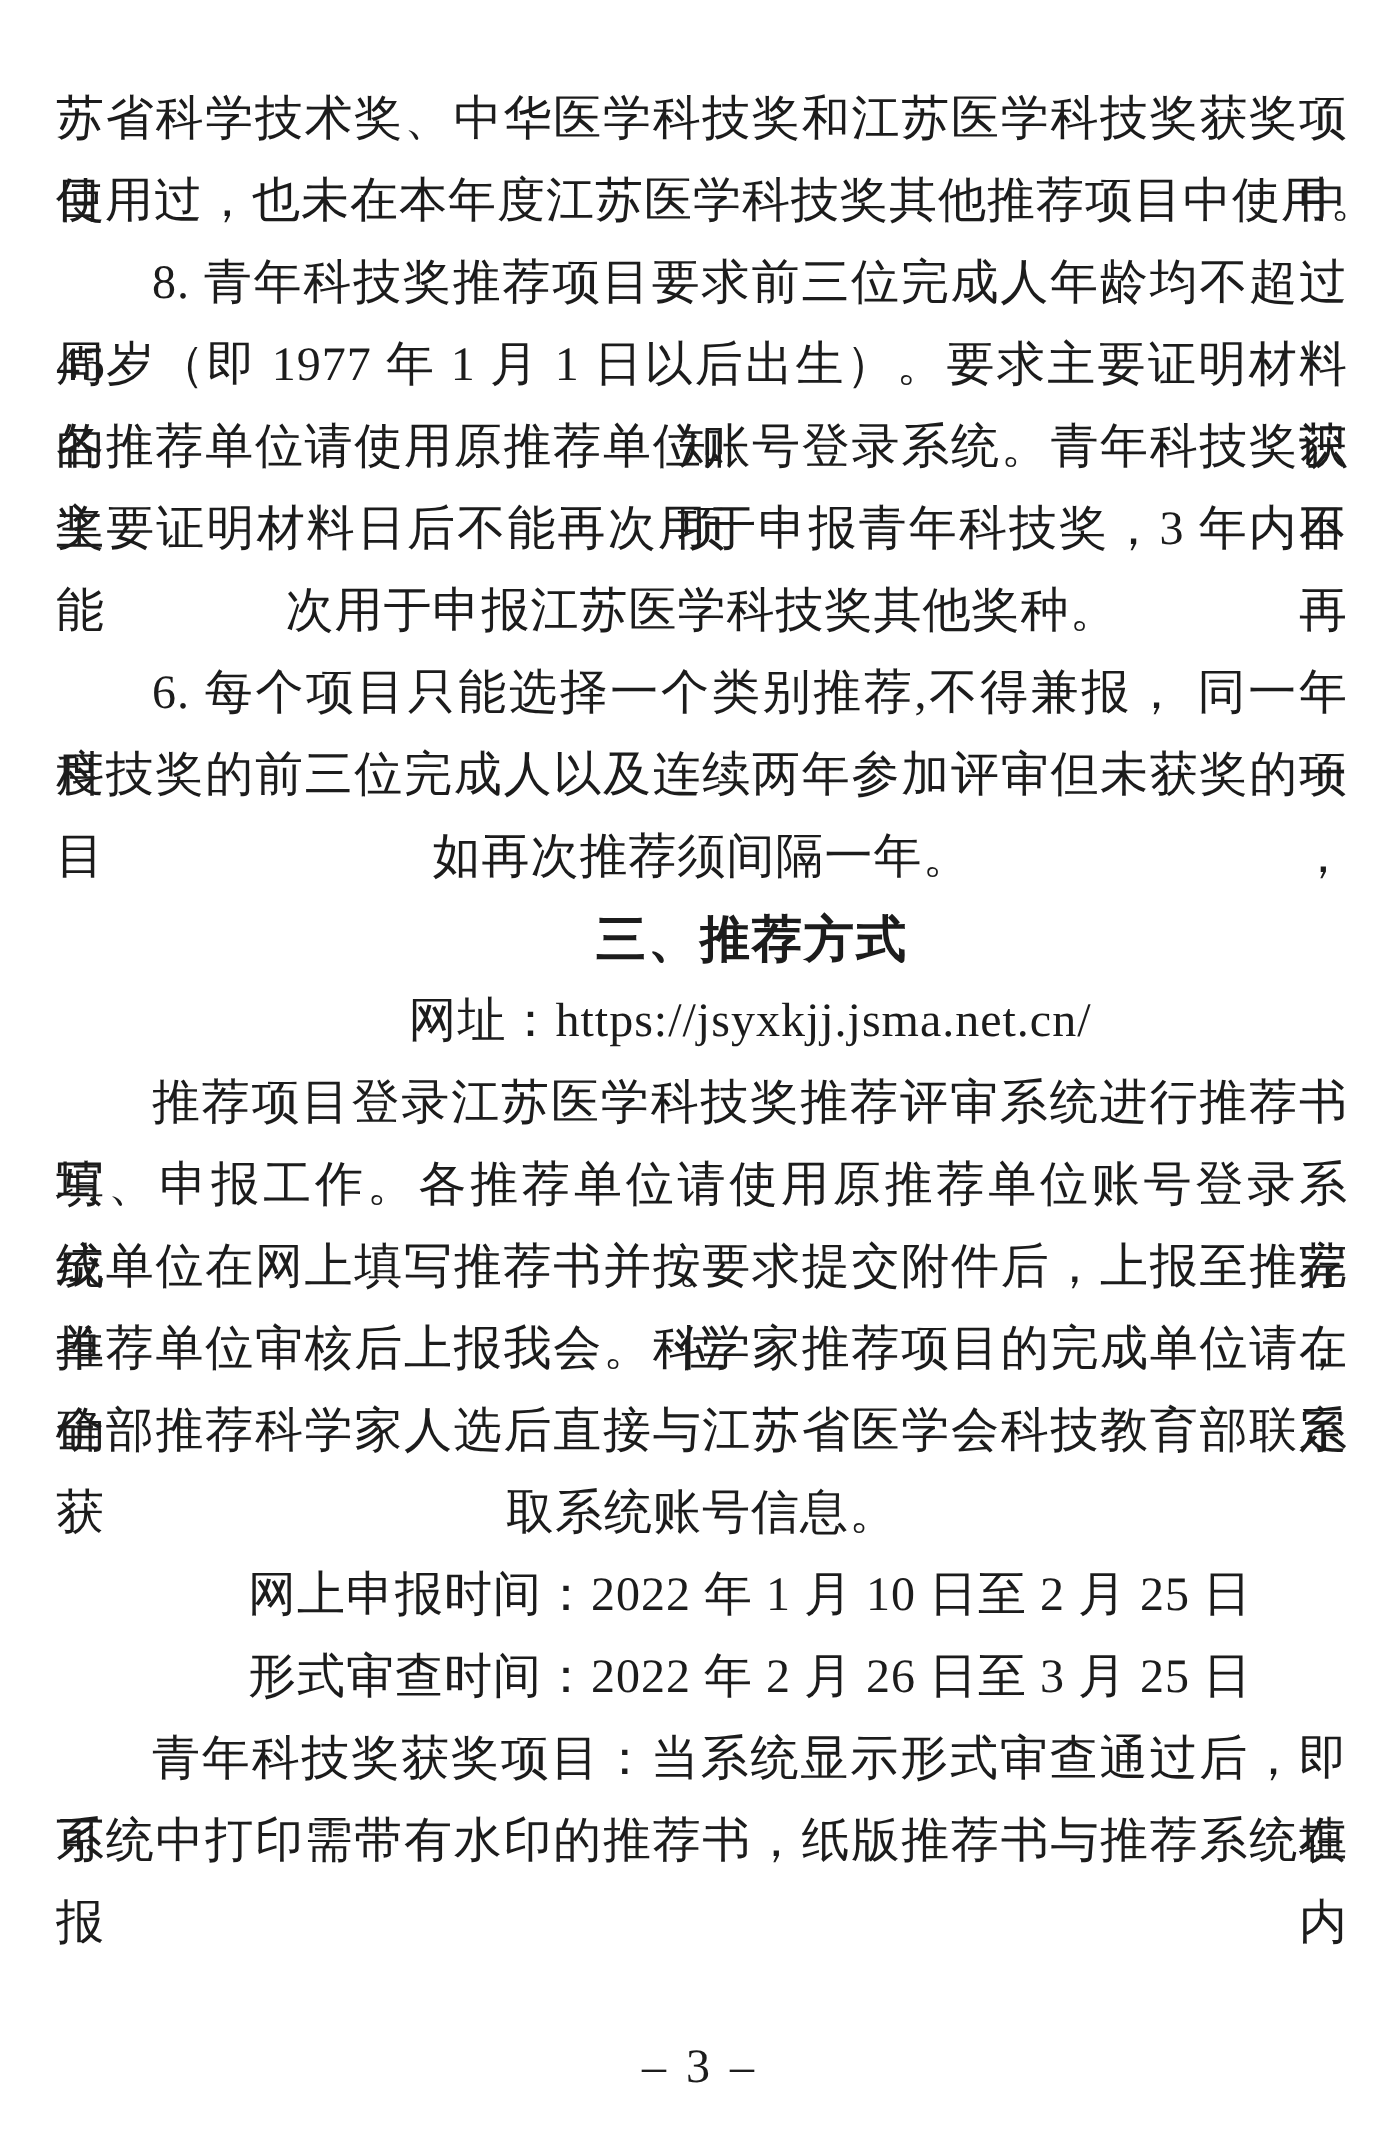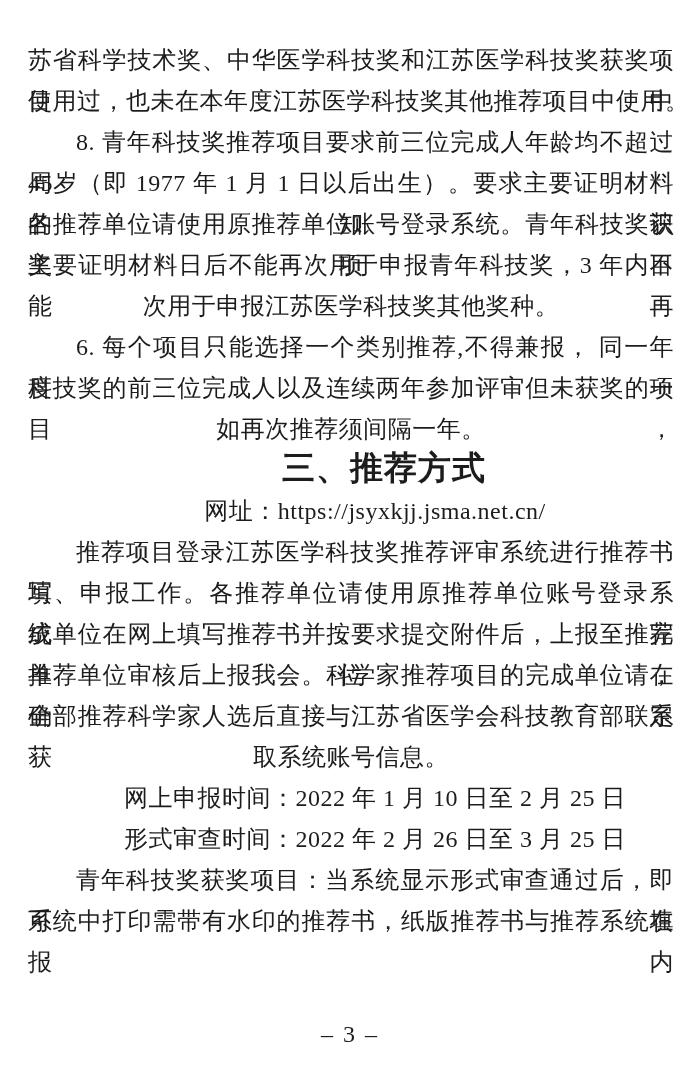--- a/index.html
+++ b/index.html
@@ -32,23 +32,23 @@
   }
   .line.fill {
     white-space: normal;
     text-align: justify;
     text-align-last: justify;
   }
   .line.indent {
     text-indent: 2em;
   }
   .block-heading .line {
-    font-family: Liberation Mono, monospace;
+    font-family: Liberation Sans, sans-serif;
     font-weight: 700;
-    font-size: 33px;
+    font-size: 25px;
     letter-spacing: 1px;
   }
   .footer {
     position: absolute;
     left: 0;
     right: 0;
     bottom: 28px;
     text-align: center;
     font-size: 24px;
     letter-spacing: 2px;

